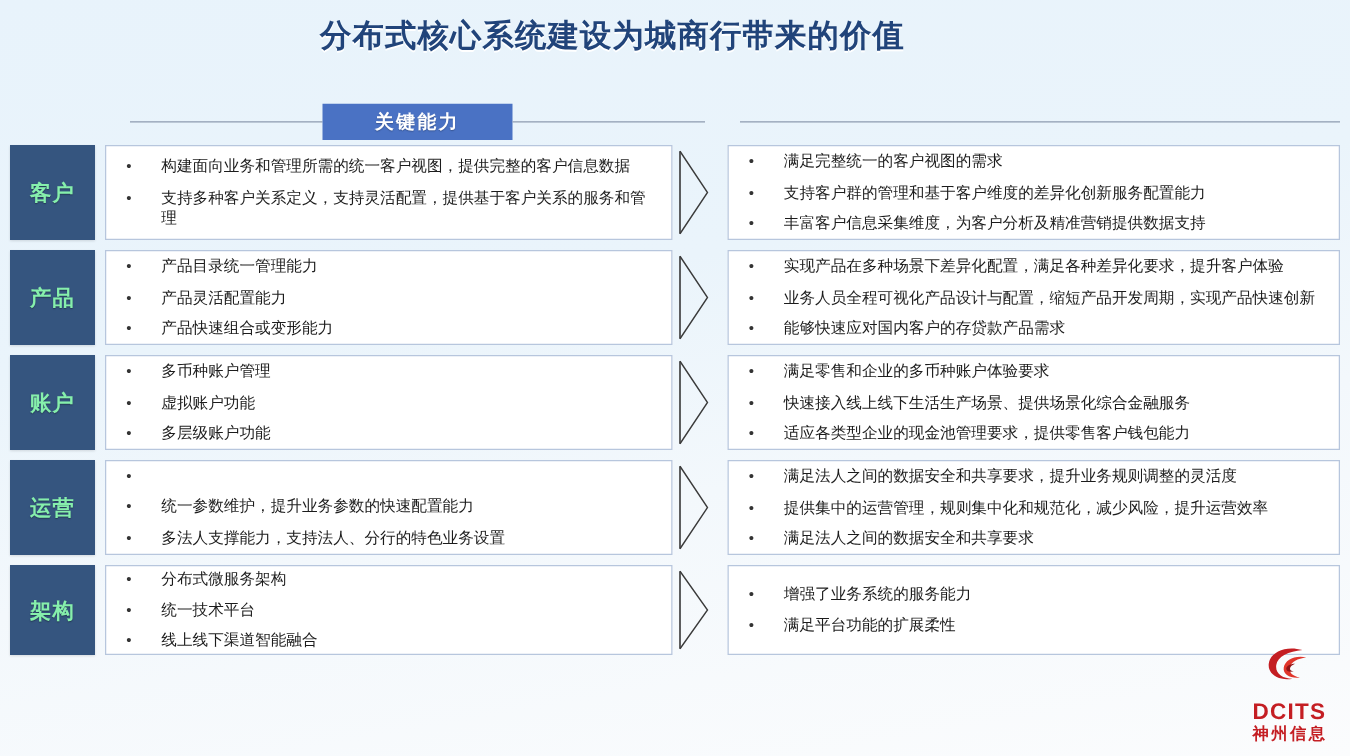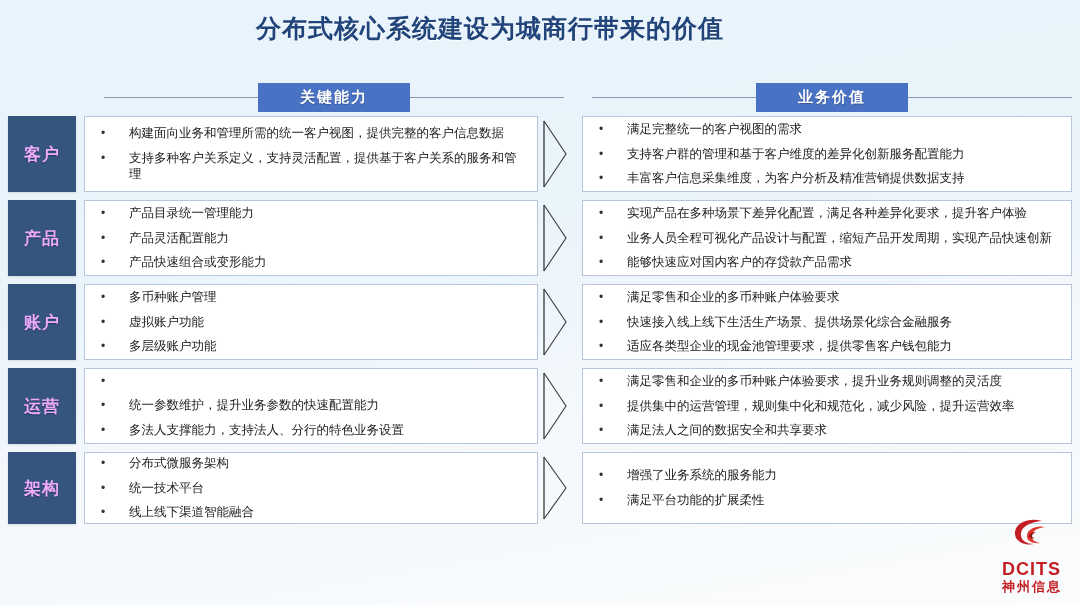--- a/index.html
+++ b/index.html
@@ -72,21 +72,21 @@
     align-items: stretch;
     margin-bottom: 8px;
     padding-left: 8px;
     padding-right: 8px;
     box-sizing: border-box;
   }
 
   .row-label {
     flex: 0 0 68px;
     background: #35557f;
-    color: #f0abfc;
+    color: #86efac;
     font-size: 17px;
     font-weight: bold;
     letter-spacing: 1px;
     display: flex;
     align-items: center;
     justify-content: center;
     text-shadow: 0 1px 1px rgba(0,0,0,.35);
     box-shadow: 0 1px 2px rgba(0,0,0,.12);
   }
 
@@ -159,21 +159,20 @@
 <div class="slide-title">分布式核心系统建设为城商行带来的价值</div>
 
 <div class="col-header left">
   <div class="hdr-rule"></div>
   <div class="hdr-badge">关键能力</div>
   <div class="hdr-rule"></div>
 </div>
 
 <div class="col-header right">
   <div class="hdr-rule"></div>
-  <div class="hdr-badge">业务价值</div>
   <div class="hdr-rule"></div>
 </div>
 
 <div class="rows" id="rows-container">
     <div class="row" style="height: 76px;">
       <div class="row-label">客户</div>
       <div class="panel left">
         <div class="bullet-line">
           <span class="bullet-dot">•</span>
           <span class="bullet-text">构建面向业务和管理所需的统一客户视图，提供完整的客户信息数据</span>
@@ -295,21 +294,21 @@
       </div>
       <div class="chevron">
         <svg width="26" height="70" viewBox="0 0 26 70">
           <line x1="2" y1="2" x2="2" y2="68" stroke="#3a3a3a" stroke-width="1.3"></line>
           <polyline points="2,2 24,35 2,68" fill="none" stroke="#3a3a3a" stroke-width="1.1"></polyline>
         </svg>
       </div>
       <div class="panel right">
         <div class="bullet-line">
           <span class="bullet-dot">•</span>
-          <span class="bullet-text">满足零售和企业的多币种账户体验要求，提升业务规则调整的灵活度</span>
+          <span class="bullet-text">满足法人之间的数据安全和共享要求，提升业务规则调整的灵活度</span>
         </div>
         <div class="bullet-line">
           <span class="bullet-dot">•</span>
           <span class="bullet-text">提供集中的运营管理，规则集中化和规范化，减少风险，提升运营效率</span>
         </div>
         <div class="bullet-line">
           <span class="bullet-dot">•</span>
           <span class="bullet-text">满足法人之间的数据安全和共享要求</span>
         </div>
       </div>

